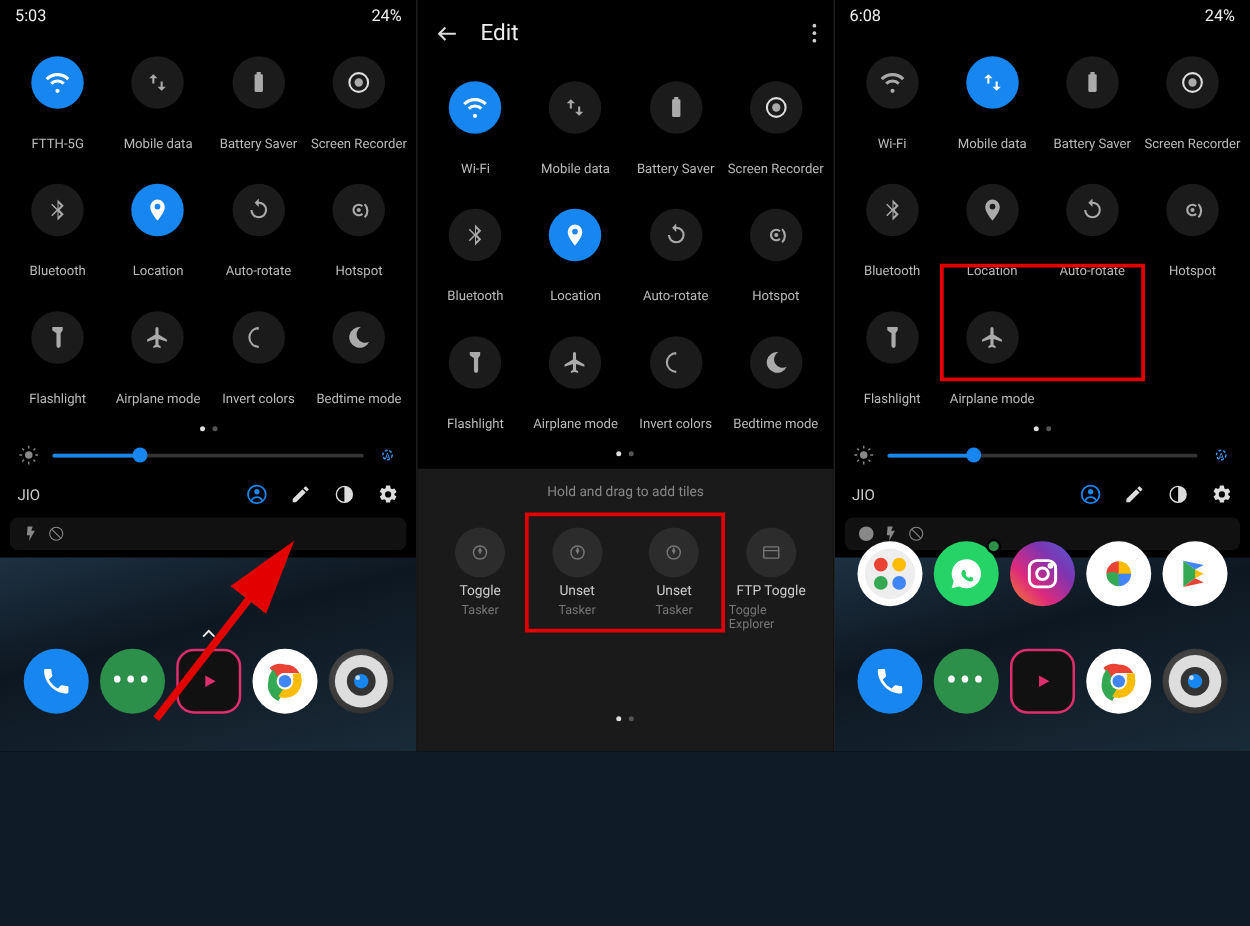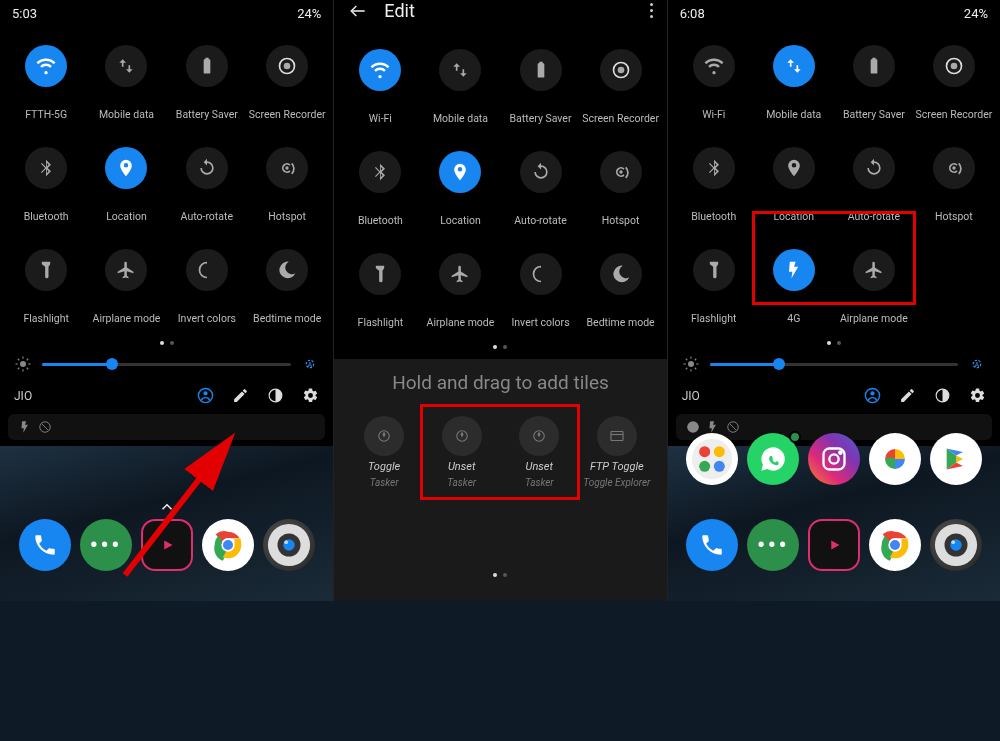--- a/index.html
+++ b/index.html
@@ -25,21 +25,21 @@
     display: flex;
     justify-content: space-between;
     padding: 6px 12px 4px 12px;
     font-size: 13px;
     color: #eee;
   }
   .editbar {
     display: flex;
     align-items: center;
     gap: 16px;
-    padding: 0 14px 8px 14px;
+    padding: 16px 14px 8px 14px;
   }
   .back-arrow { width:20px; height:20px; color:#ddd; }
   .panel-title { font-size:18px; color:#eee; flex:1; }
   .overflow-icon { display:flex; flex-direction:column; gap:3px; }
   .overflow-icon span { width:3px; height:3px; background:#ccc; border-radius:50%; }
   .tiles {
     display: grid;
     grid-template-columns: repeat(4, 1fr);
     padding: 20px 6px 0 6px;
     row-gap: 26px;
@@ -114,27 +114,27 @@
   .app-sms { background:#2c8f4a; }
   .app-youtube { background:#111; border:2px solid #e02d6d; border-radius:14px; width:52px; height:52px; }
   .app-chrome { background:#fff; }
   .app-camera { background:radial-gradient(circle at 40% 40%, #555, #222); }
   .app-whatsapp { background:#25d366; }
   .app-instagram { background:linear-gradient(45deg,#f58529,#dd2a7b,#8134af,#515bd4); }
   .app-photos { background:#fff; }
   .app-play { background:#fff; }
   .app-google { background:#fff; }
   .hint-text {
-    text-align:center; color:#888; font-size:19px;
+    text-align:center; color:#888; font-size:11px;
     padding:12px 0 8px 0; background:#1a1a1a;
   }
   .add-tiles-area { background:#1a1a1a; flex:1; position:relative; }
   .add-tiles-grid {
     display:grid; grid-template-columns:repeat(4,1fr);
-    padding:8px 16px; gap:10px;font-style:italic;
+    padding:8px 16px; gap:10px;
   }
   .subtile {
     display:flex; flex-direction:column; align-items:center; gap:4px;
     padding:6px 0;
   }
   .subtile-circle {
     width:40px; height:40px; border-radius:50%;
     background:#2c2c2c; display:flex; align-items:center; justify-content:center;
   }
   .subtile-circle svg { width:18px; height:18px; fill:#777; }
@@ -597,28 +597,20 @@
       </div>
       <div class="tile">
         <div class="tile-circle">
           <svg viewBox="0 0 24 24">
             <path d="M7 2h10v3l-2 3v12a2 2 0 0 1-4 0V8L7 5z"></path>
           </svg>
         </div>
         <span class="tile-label">Flashlight</span>
       </div>
       <div class="tile">
-        <div class="tile-circle active">
-          <svg viewBox="0 0 24 24">
-            <path d="M7 2l-1 12h4l-1 8 8-14h-5l2-6z"></path>
-          </svg>
-        </div>
-        <span class="tile-label">4G</span>
-      </div>
-      <div class="tile">
         <div class="tile-circle">
           <svg viewBox="0 0 24 24">
             <path d="M21 16v-2l-8-5V3.5a1.5 1.5 0 0 0-3 0V9l-8 5v2l8-2.5V19l-2 1.5V22l3.5-1 3.5 1v-1.5L13 19v-5.5z"></path>
           </svg>
         </div>
         <span class="tile-label">Airplane mode</span>
       </div>
       <div class="red-box" style="left:84px; top:186px; width:164px; height:94px;"></div>
   </div>
   <div class="dots">

